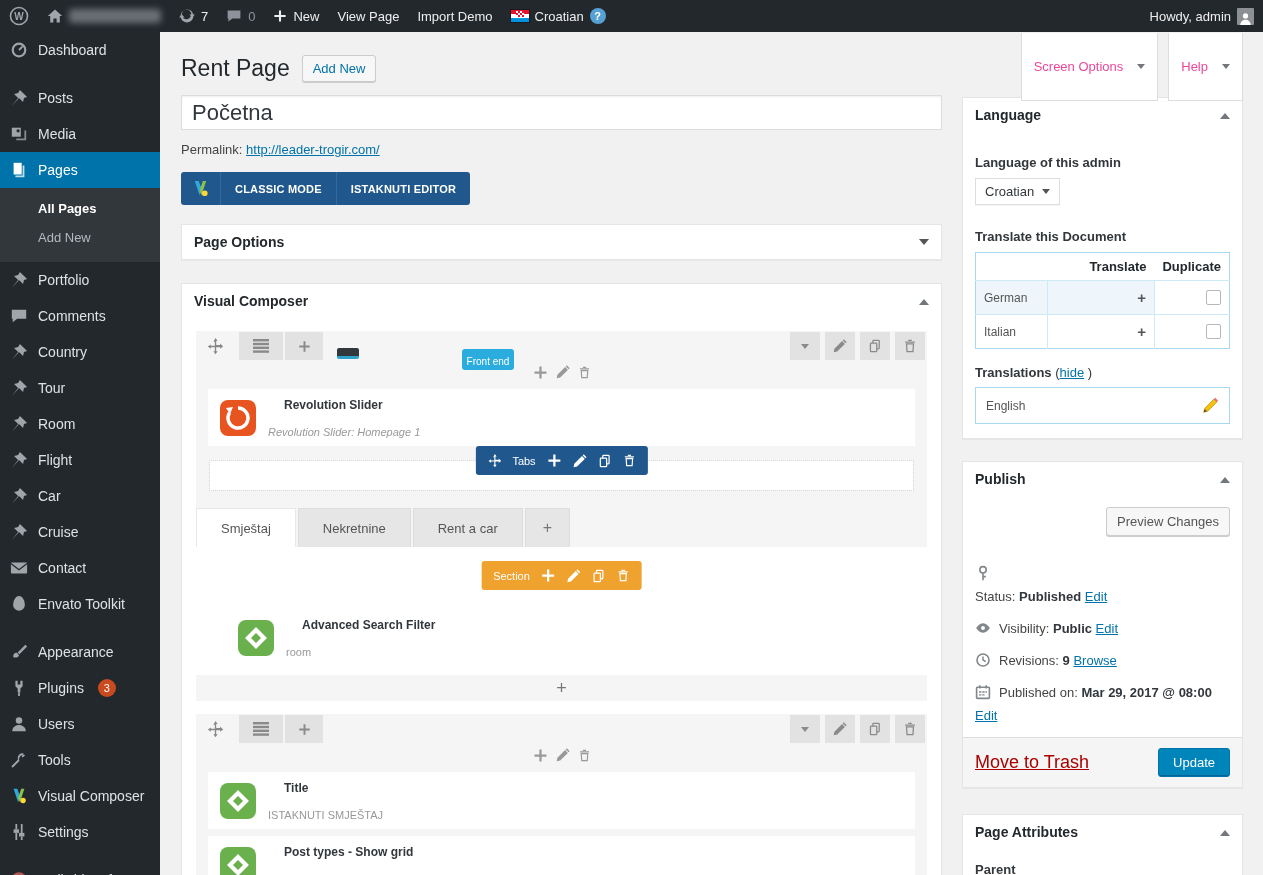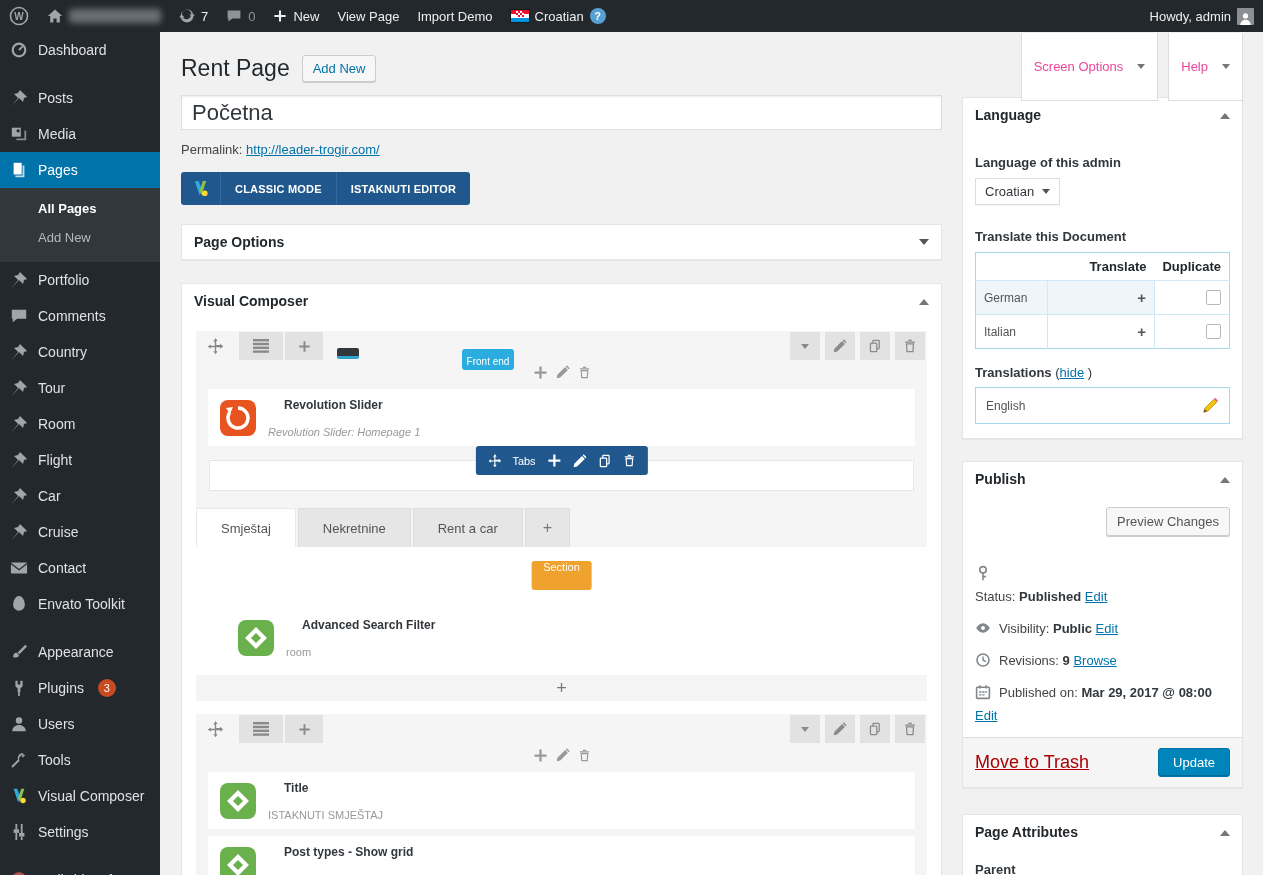--- a/index.html
+++ b/index.html
@@ -72,21 +72,21 @@
   .rc-right .graybox { width:30px; }
   .blue-clip { position:absolute; left:266px; top:18px; width:52px; height:21px; background:#2bacdf; border-radius:3px; color:#fff; font-size:10px; text-align:center; overflow:hidden; line-height:26px; }
   .col-controls { display:flex; justify-content:center; align-items:center; gap:8px; height:22px; color:#999; }
   .el-card { background:#fff; margin:3px 12px 0 12px; padding:8px 12px; display:flex; align-items:center; gap:12px; min-height:50px; cursor:pointer; }
   .el-ic { width:36px; height:36px; border-radius:8px; flex:0 0 36px; }
   .el-tt { font-size:12px; font-weight:bold; color:#32373c;padding-left:16px; }
   .el-st { font-size:11px; color:#999; margin-top:14px; }
   .el-st.it { font-style:italic; }
   .pill { position:absolute; left:50%; transform:translateX(-50%); display:flex; align-items:center; gap:11px; padding:0 12px; height:29px; border-radius:3px; color:#fff; z-index:3; cursor:pointer; }
   .pill.blue { background:#20578c; }
-  .pill.orange { background:#f0a22e;flex-direction:column; }
+  .pill.orange { background:#f0a22e; }
   .pill .lbl { font-size:11px; }
   .empty-subrow { position:absolute; left:14px; right:14px; height:29px; background:#fff; outline:1px dotted #d8d8d8; }
   .tabs-bar { position:absolute; left:0; display:flex; }
   .vtab { height:39px; display:flex; align-items:center; justify-content:center; padding:0 24px; font-size:13px; color:#555; background:#e6e6e6; border:1px solid #ddd; border-bottom:none; margin-right:2px; cursor:pointer; }
   .vtab.active { background:#fff; border-color:#e8e8e8; }
   .vtab.plus { padding:0 17px; color:#777; font-size:16px; }
   .tab-panel { position:absolute; left:0; right:0; background:#fff; }
   .row-add { position:absolute; left:0; right:0; height:26px; display:flex; align-items:center; justify-content:center; color:#777; font-size:18px; cursor:pointer; }
 
   

